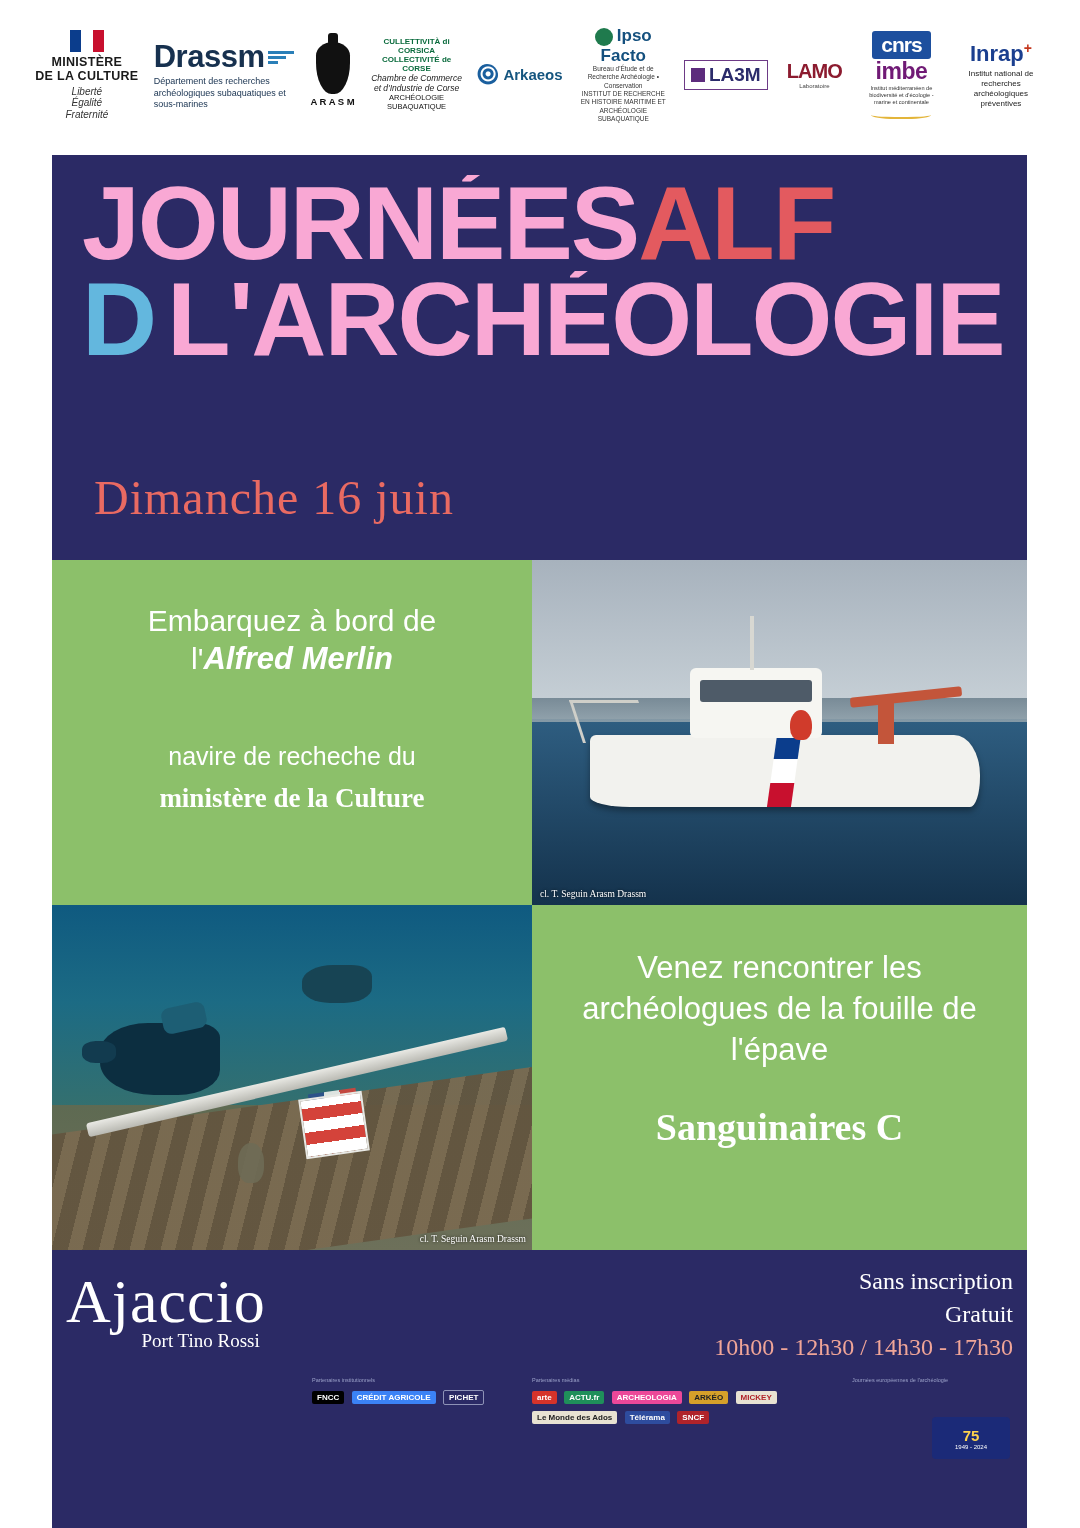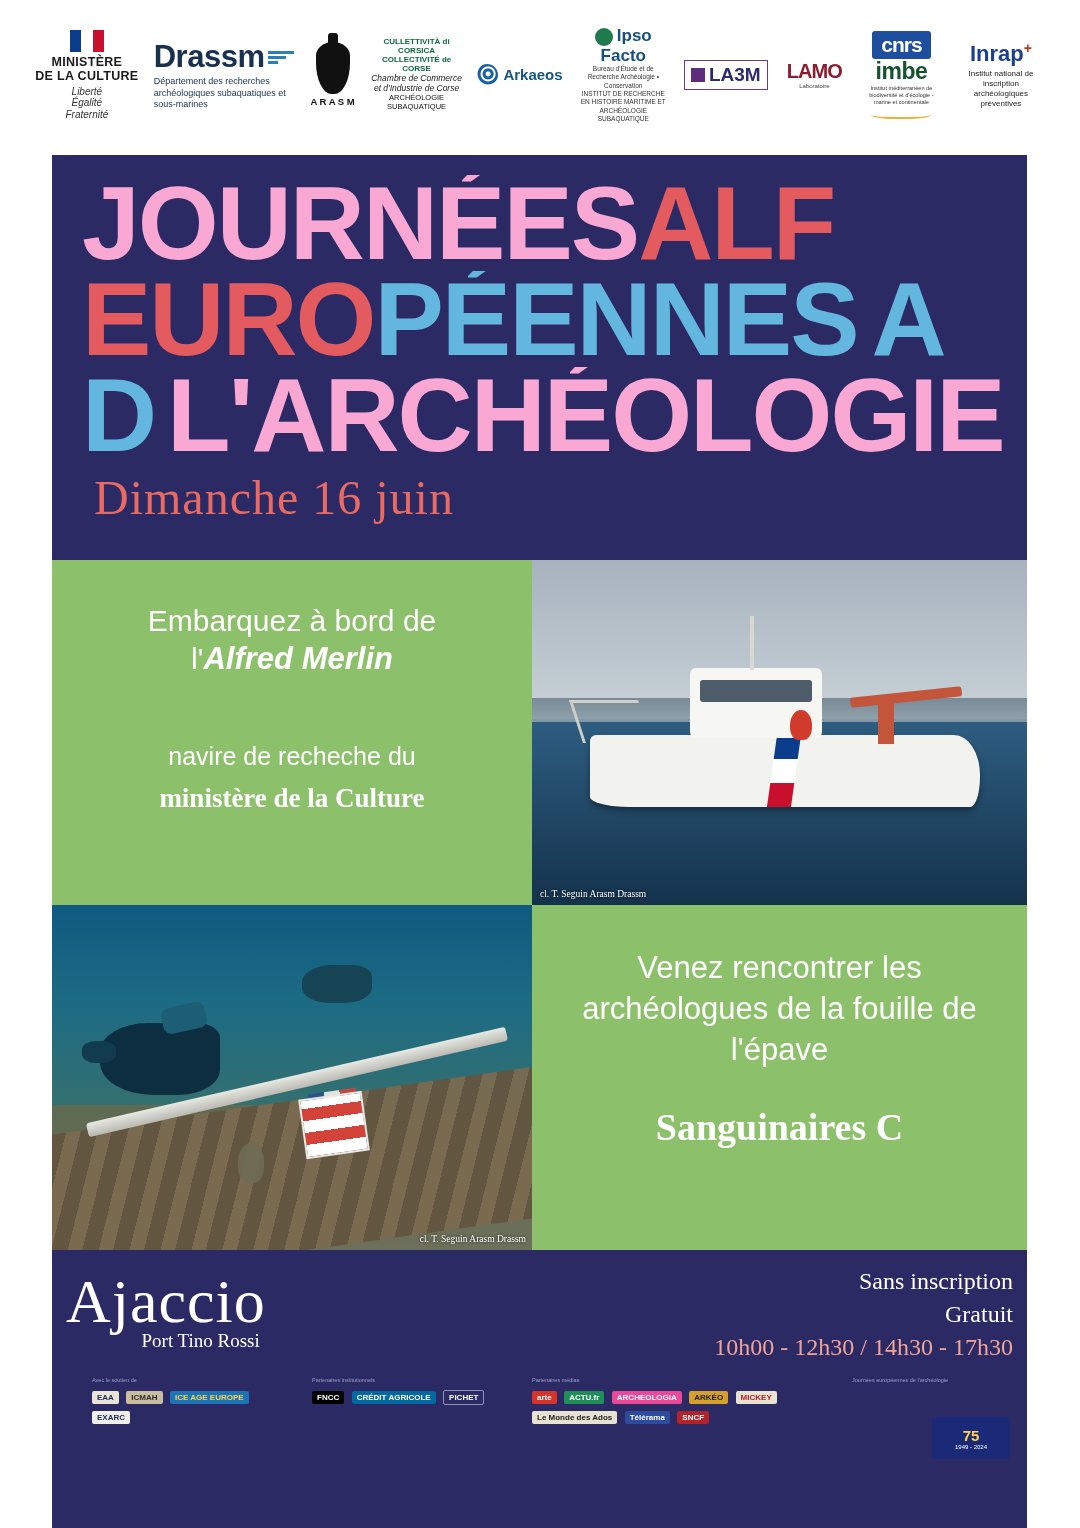--- a/index.html
+++ b/index.html
@@ -106,21 +106,21 @@
   }
   .logo-la3m .sq { width:14px;height:14px;background:#5d2c7d;}
   .logo-la3m .tx { font-size:19px; color:#2b2b6b; font-weight:600;}
   .logo-lamo { width: 84px; }
   .logo-lamo .tx { font-size:20px; font-weight:bold; color:#8c1b2f; letter-spacing:-1px;}
   .logo-lamo .sub3 { font-size:6px; color:#444;}
 
   .logo-cnrs { width: 104px; }
   .logo-cnrs .box { background:#1d4f9e; color:#fff; font-size:21px; font-weight:bold;
       padding:2px 9px; border-radius:3px; letter-spacing:-1px;}
-  .logo-cnrs .imbe { font-size:23px; font-weight:bold; color:#14532d; letter-spacing:-.5px;}
+  .logo-cnrs .imbe { font-size:23px; font-weight:bold; color:#701a75; letter-spacing:-.5px;}
   .logo-cnrs .sub4 { font-size:5.6px; color:#333; line-height:1.3;}
   .logo-cnrs .wave { height:8px; width:60px; border-bottom:2px solid #e3b53a;
       border-radius:0 0 40% 40%; margin-top:2px;}
 
   .logo-inrap { width: 116px; }
   .logo-inrap .nm2 { font-size:22px; color:#1b3f8f; font-weight:600;}
   .logo-inrap .nm2 sup { color:#c4361d; font-size:14px;}
   .logo-inrap .sub5 { font-size:8px; color:#222; line-height:1.25; margin-top:3px;}
 
   
@@ -446,36 +446,31 @@
 
   <div class="logo logo-cnrs">
     <div class="box">cnrs</div>
     <div class="imbe">imbe</div>
     <div class="sub4">Institut méditerranéen de biodiversité et d'écologie - marine et continentale</div>
     <div class="wave"></div>
   </div>
 
   <div class="logo logo-inrap">
     <div class="nm2"><span>Inrap</span><sup>+</sup></div>
-    <div class="sub5">Institut national de inscription archéologiques préventives</div>
+    <div class="sub5">Institut national de recherches archéologiques préventives</div>
   </div>
 </div>
 
 <div class="poster-tail"></div>
 <div class="poster">
 
   <div class="title-block">
     <div class="tline">
       <span class="tl green">JOURNÉES</span>
       <span class="tl red">ALF</span>
-    </div>
-    <div class="tline" style="margin-top:4px;">
-      <span class="tl red">EURO</span>
-      <span class="tl blue">PÉENNES</span>
-      <span class="tl blue" style="margin-left:14px;">A</span>
     </div>
     <div class="tline" style="margin-top:4px;">
       <span class="tl blue">D</span>
       <span class="tl green" style="margin-left:12px;">L'ARCHÉOLOGIE</span>
     </div>
   </div>
 
   <div class="date">Dimanche 16 juin</div>
 
   <div class="panel-green-tl">
@@ -529,32 +524,25 @@
   </div>
 
   <div class="info">
     <div class="w">Sans inscription</div>
     <div class="w">Gratuit</div>
     <div>10h00 - 12h30 / 14h30 - 17h30</div>
   </div>
 
   <div class="partners">
 
-    <div class="pgroup p1">
-      <div class="hd">Avec le soutien de</div>
-      <span class="chip" style="background:#e9e4d6;color:#1d2a55;">EAA</span>
-      <span class="chip" style="background:#c9bda0;color:#2a2a2a;">ICMAH</span>
-      <span class="chip" style="background:#1b73b8;color:#ffd34d;">ICE AGE EUROPE</span>
-      <span class="chip" style="background:#f0efe8;color:#1b2a55;">EXARC</span>
-    </div>
 
     <div class="pgroup p2">
       <div class="hd">Partenaires institutionnels</div>
       <span class="chip" style="background:#000000;">FNCC</span>
-      <span class="chip" style="background:#0369a1;">CRÉDIT AGRICOLE</span>
+      <span class="chip" style="background:#3b82f6;">CRÉDIT AGRICOLE</span>
       <span class="chip" style="background:#2b2a65;border:1px solid #8e92b6;">PICHET</span>
     </div>
 
     <div class="pgroup p3">
       <div class="hd">Partenaires médias</div>
       <span class="chip" style="background:#d6332a;">arte</span>
       <span class="chip" style="background:#1f8f5a;">ACTU.fr</span>
       <span class="chip" style="background:#ec4899;">ARCHEOLOGIA</span>
       <span class="chip" style="background:#d6a02a;color:#222;">ARKÉO</span>
       <span class="chip" style="background:#e8e2d2;color:#b0232a;">MICKEY</span>

